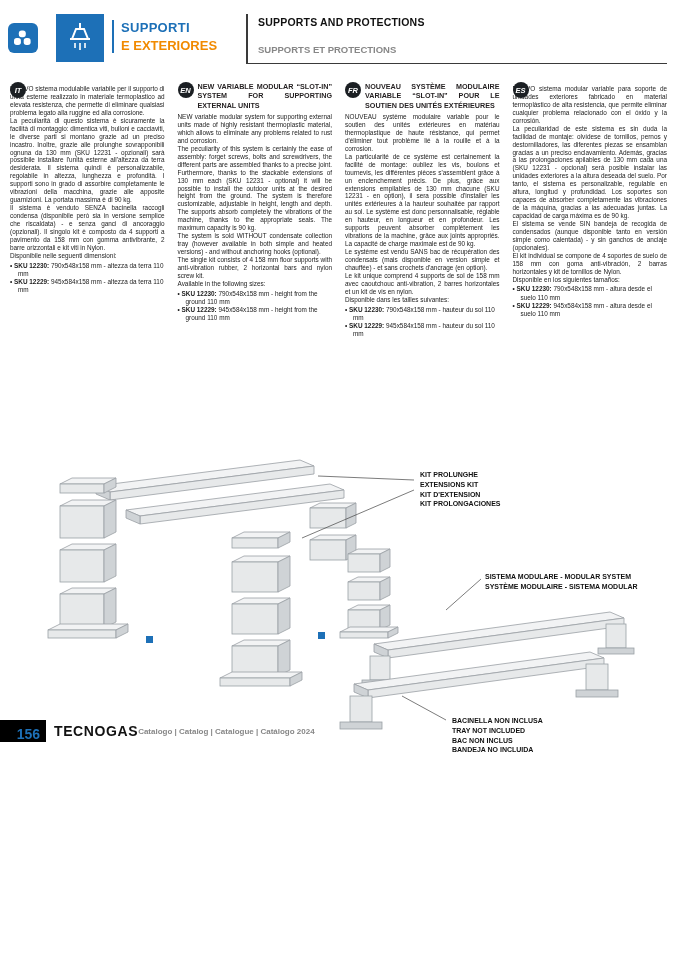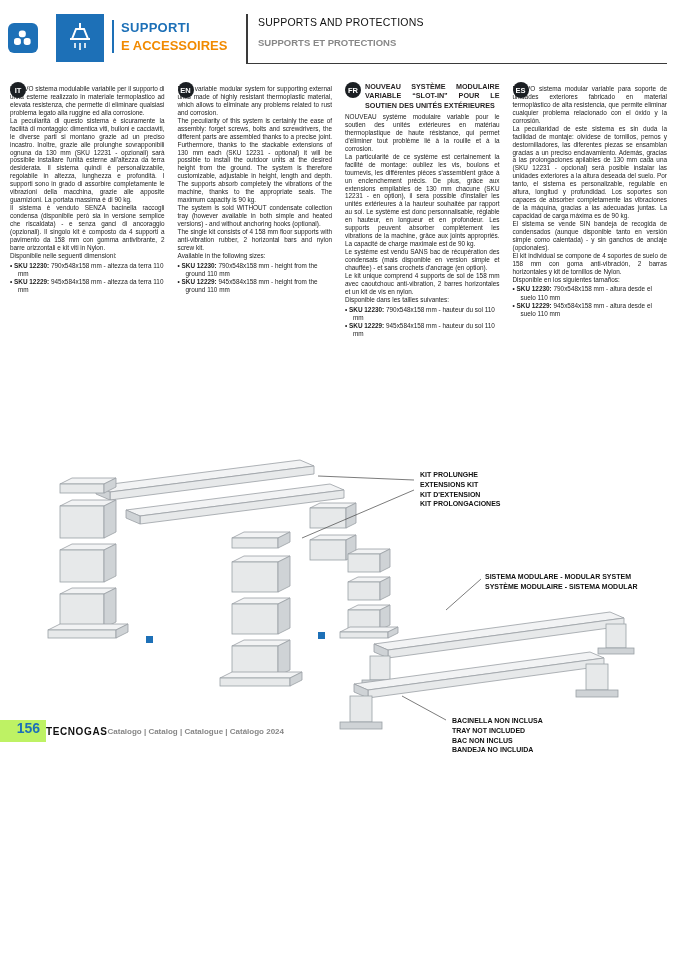--- a/index.html
+++ b/index.html
@@ -15,27 +15,27 @@
   .page{position:relative;width:677px;height:754px;background:#fff;overflow:hidden}
 
   
   .hdr{position:absolute;top:13px;left:8px;right:10px;height:52px}
   .mini-logo{position:absolute;left:0;top:10px;width:30px;height:30px;background:var(--blue);border-radius:6px;display:flex;align-items:center;justify-content:center}
   .cat-icon{position:absolute;left:48px;top:1px;width:48px;height:48px;background:var(--blue);display:flex;align-items:center;justify-content:center}
   .title-block{position:absolute;left:104px;top:7px;border-left:2px solid var(--blue);padding-left:7px}
   .t1{color:var(--blue);font-weight:bold;font-size:13px;letter-spacing:.3px}
   .t2{color:var(--orange);font-weight:bold;font-size:13px;margin-top:3px}
   .hdr-right{position:absolute;left:238px;top:1px;right:0;height:50px;border-left:2px solid #3a3a3a;border-bottom:1px solid #3a3a3a;padding:2px 0 0 10px}
-  .hr1{font-weight:normal;font-size:10.5px;color:#111;letter-spacing:.2px}
-  .hr2{font-weight:bold;font-size:9.5px;color:var(--gray);margin-top:9px}
+  .hr1{font-weight:bold;font-size:10.5px;color:#111;letter-spacing:.2px}
+  .hr2{font-weight:bold;font-size:9.5px;color:var(--gray);margin-top:16px}
 
   
   .cols{position:absolute;top:82px;left:10px;right:10px;display:flex;gap:13px}
   .col{flex:1;position:relative}
-  .badge{position:absolute;left:0;top:0;width:16px;height:16px;border-radius:50%;background:#1b1f23;color:#fff;font-size:7.5px;font-weight:bold;display:flex;align-items:center;justify-content:center}
+  .badge{position:absolute;left:0;top:0;width:16px;height:16px;border-radius:50%;background:#1b1f23;color:#fff;font-size:7.5px;font-weight:bold;font-style:italic;display:flex;align-items:center;justify-content:center}
   .col h3{margin-left:20px;font-size:7.2px;font-weight:bold;line-height:1.3;text-align:justify;min-height:18px}
   .body{margin-top:3px;font-size:6.4px;line-height:1.24;color:#222;text-align:justify;white-space:pre-line}
   .bullets{margin-top:2px}
   .bullet{font-size:6.4px;line-height:1.28;padding-left:8px;text-indent:-8px;color:#222}
   .bullet b{font-weight:bold}
 
   
   .diagram{position:absolute;top:450px;left:10px;width:657px;height:306px}
   .diagram svg{position:absolute;inset:0}
   .callout{position:absolute;font-size:7px;font-weight:bold;line-height:1.4;color:#111}
@@ -49,23 +49,23 @@
   .cols3-l{grid-template-columns:62px 1fr 38px}
   .cols3-r{grid-template-columns:72px 1fr 38px}
   .c{font-size:7px;text-align:center;overflow:hidden;white-space:nowrap}
   .sku{font-weight:bold}
   .tables-left{position:absolute;left:10px;top:758px;width:322px}
   .tables-left .tbl + .tbl-title{margin-top:18px}
   .tables-right{position:absolute;left:345px;top:836px;width:322px}
 
   
   .footer{position:absolute;left:0;bottom:12px;height:22px;display:flex;align-items:center}
-  .pageno-band{width:46px;height:22px;background:#bef264;display:flex;align-items:flex-start;justify-content:flex-end;padding-right:6px}
+  .pageno-band{width:46px;height:22px;background:#000000;display:flex;align-items:flex-end;justify-content:flex-end;padding-right:6px}
   .pageno{color:var(--blue);font-weight:bold;font-size:14px}
-  .brand{font-weight:bold;font-size:10px;letter-spacing:.6px;color:#111}
+  .brand{font-weight:bold;font-size:14px;margin-left:8px;letter-spacing:.6px;color:#111}
   .cat{color:var(--gray);font-size:8px;font-weight:bold}
 
   
   .pf{fill:#e7e9ea;stroke:#9aa0a5;stroke-width:.8}
   .pt{fill:#f2f3f4;stroke:#9aa0a5;stroke-width:.8}
   .ps{fill:#cfd3d6;stroke:#9aa0a5;stroke-width:.8}
   .ln{stroke:#444;stroke-width:.7}
 </style>
 </head>
 <body>
@@ -85,21 +85,21 @@
         <line x1="17" y1="2" x2="17" y2="8" stroke="#fff" stroke-width="2"></line>
         <path d="M9 18 L13 8 H21 L25 18 Z" fill="none" stroke="#fff" stroke-width="2"></path>
         <line x1="7" y1="18" x2="27" y2="18" stroke="#fff" stroke-width="2"></line>
         <line x1="12" y1="22" x2="12" y2="27" stroke="#fff" stroke-width="1.6"></line>
         <line x1="17" y1="22" x2="17" y2="29" stroke="#fff" stroke-width="1.6"></line>
         <line x1="22" y1="22" x2="22" y2="27" stroke="#fff" stroke-width="1.6"></line>
       </svg>
     </div>
     <div class="title-block">
       <div class="t1">SUPPORTI</div>
-      <div class="t2">E ACCESSOIRES</div>
+      <div class="t2">E EXTERIORES</div>
     </div>
     <div class="hdr-right">
       <div class="hr1">SUPPORTS AND PROTECTIONS</div>
       <div class="hr2">SUPPORTS ET PROTECTIONS</div>
     </div>
   </div>
 
   <div class="cols">
 
     <div class="col">
@@ -109,20 +109,21 @@
 Il sistema è venduto SENZA bacinella raccogli condensa (disponibile però sia in versione semplice che riscaldata) - e senza ganci di ancoraggio (opzionali). Il singolo kit è composto da 4 supporti a pavimento da 158 mm con gomma antivibrante, 2 barre orizzontali e kit viti in Nylon.
 Disponibile nelle seguenti dimensioni:</div>
       <div class="bullets">
         <div class="bullet"><b>• SKU 12230:</b> <span>790x548x158 mm - altezza da terra 110 mm</span></div>
         <div class="bullet"><b>• SKU 12229:</b> <span>945x584x158 mm - altezza da terra 110 mm</span></div>
       </div>
     </div>
 
     <div class="col">
       <div class="badge">EN</div>
+      <h3>NEW VARIABLE MODULAR “SLOT-IN” SYSTEM FOR SUPPORTING EXTERNAL UNITS</h3>
       <div class="body">NEW variable modular system for supporting external units made of highly resistant thermoplastic material, which allows to eliminate any problems related to rust and corrosion.
 The peculiarity of this system is certainly the ease of assembly: forget screws, bolts and screwdrivers, the different parts are assembled thanks to a precise joint. Furthermore, thanks to the stackable extensions of 130 mm each (SKU 12231 - optional) it will be possible to install the outdoor units at the desired height from the ground. The system is therefore customizable, adjustable in height, length and depth. The supports absorb completely the vibrations of the machine, thanks to the appropriate seals. The maximum capacity is 90 kg.
 The system is sold WITHOUT condensate collection tray (however available in both simple and heated versions) - and without anchoring hooks (optional).
 The single kit consists of 4 158 mm floor supports with anti-vibration rubber, 2 horizontal bars and nylon screw kit.
 Available in the following sizes:</div>
       <div class="bullets">
         <div class="bullet"><b>• SKU 12230:</b> <span>790x548x158 mm - height from the ground 110 mm</span></div>
         <div class="bullet"><b>• SKU 12229:</b> <span>945x584x158 mm - height from the ground 110 mm</span></div>
       </div>
     </div>

